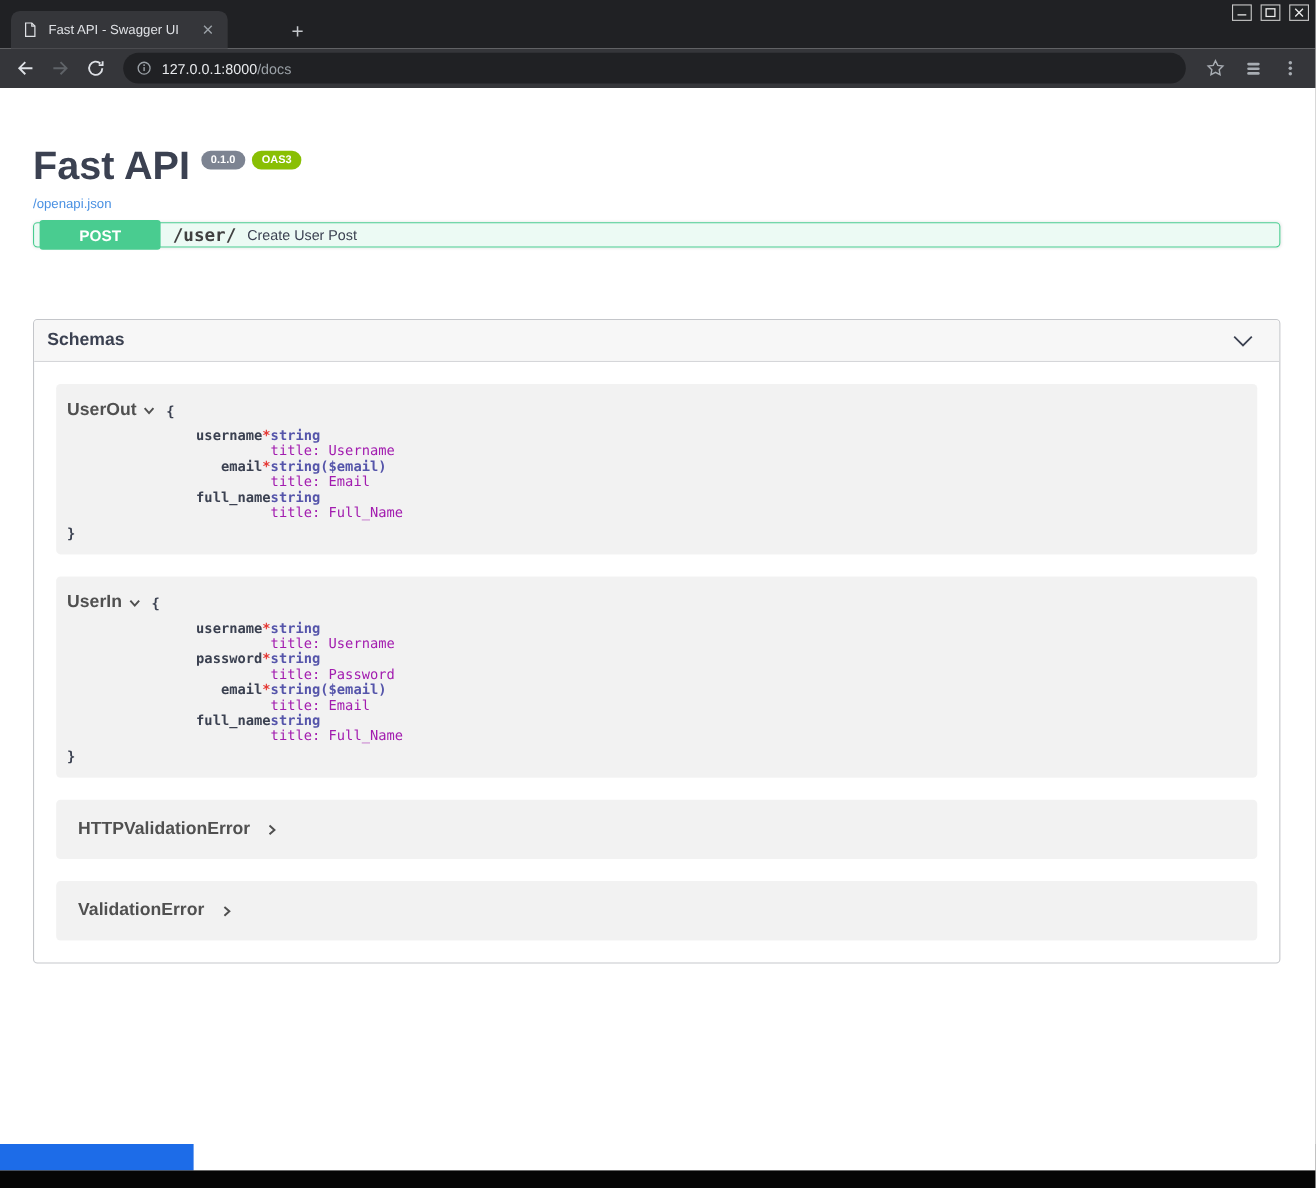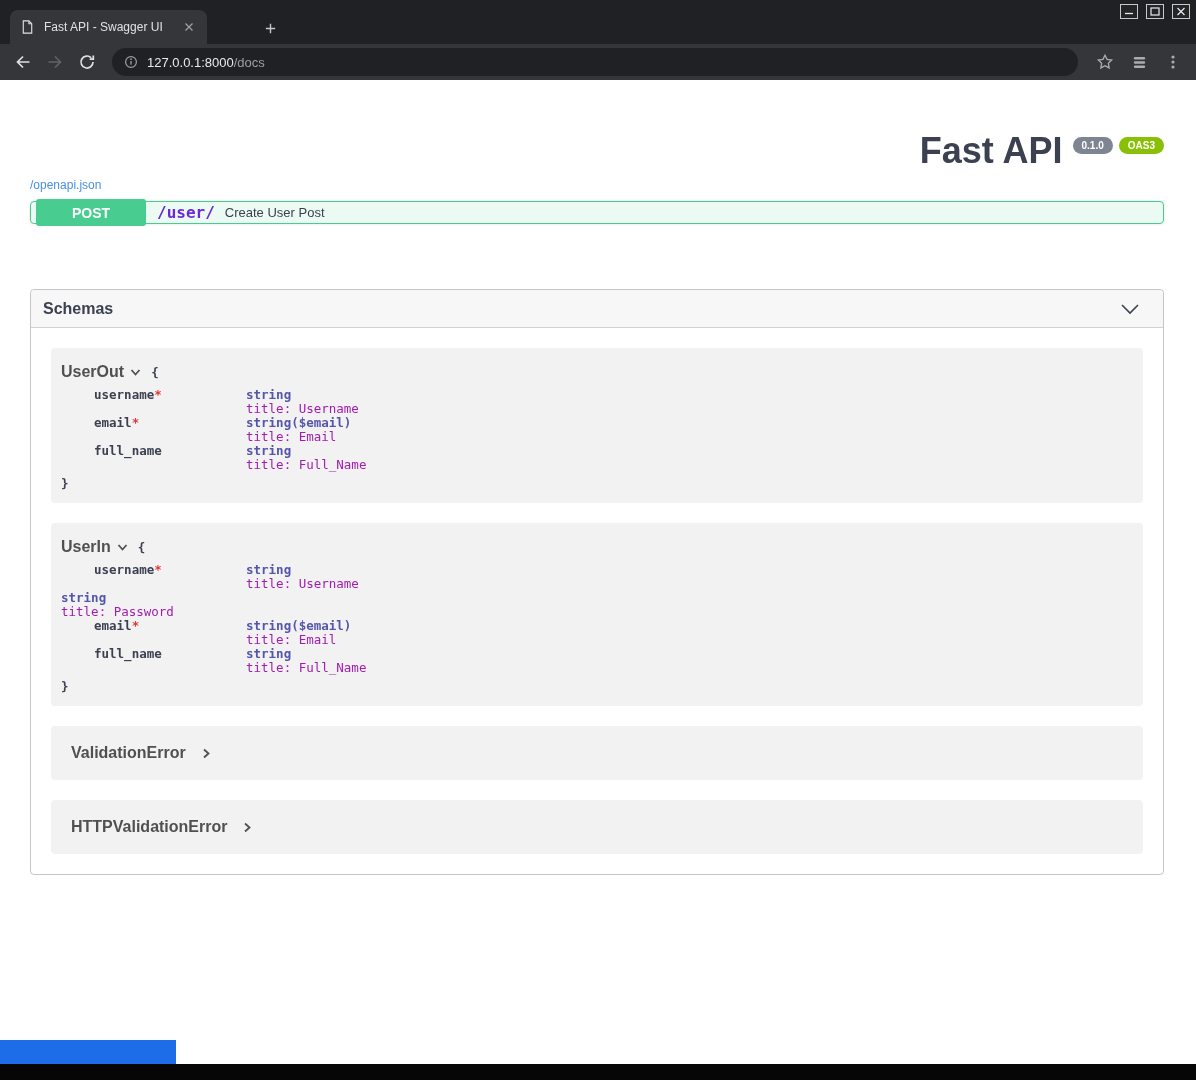--- a/index.html
+++ b/index.html
@@ -30,37 +30,37 @@
   .url-text { margin-left:9px; font-size:13px; white-space:nowrap; }
   .url-host { color:#e8eaed; }
   .url-path { color:#9aa0a6; }
   .toolbtn { width:30px; height:30px; display:flex; align-items:center; justify-content:center; color:#a8adb3; margin-left:4px; }
 
   
   .page { position:absolute; top:80px; left:0; width:100%; height:960px; background:#fff; overflow:hidden; }
   .wrap { padding:0 32px 0 30px; color:#3b4151; }
 
   .info { padding-top:52px; }
-  .api-title { display:flex; align-items:flex-start; font-size:36px; font-weight:700; color:#3b4151; line-height:38px;justify-content:flex-end; }
+  .api-title { display:flex; align-items:flex-start; font-size:36px; font-weight:700; color:#3b4151; line-height:38px; }
   .badge { margin-left:10px; margin-top:5px; font-size:10px; font-weight:700; color:#fff; padding:3px 9px; border-radius:10px; line-height:11px; }
   .badge.version { background:#7d8492; }
   .badge.oas { background:#89bf04; margin-left:6px; }
   .spec-link { display:inline-block; margin-top:8px; font-size:12px; color:#4990e2; text-decoration:none; }
 
   .tag-header { margin-top:56px; display:flex; align-items:center; justify-content:space-between;
                 padding-bottom:12px; border-bottom:1px solid rgba(59,65,81,.3); cursor:pointer; }
   .tag-name { font-size:24px; font-weight:600; color:#3b4151; }
   .tag-header .chev { margin-right:24px; color:#3b4151; display:flex; }
 
   .opblock { margin-top:8px; height:23px; border:1px solid #49cc90; background:rgba(73,204,144,.1);
              border-radius:4px; display:flex; align-items:center; padding:0 5px;
              box-shadow:0 0 3px rgba(0,0,0,.12); cursor:pointer; }
   .method { width:110px; height:27px; background:#49cc90; border-radius:3px; color:#fff; font-weight:700;
             font-size:14px; display:flex; align-items:center; justify-content:center; }
-  .path { margin-left:11px; font-family:"DejaVu Sans Mono",monospace; font-size:16px; font-weight:700; color:#6d28d9; }
+  .path { margin-left:11px; font-family:"DejaVu Sans Mono",monospace; font-size:16px; font-weight:700; color:#404040; }
   .summary { margin-left:10px; font-size:13px; color:#3b4151; }
 
   .models { margin-top:65px; border:1px solid rgba(59,65,81,.3); border-radius:4px; }
   .models-header { width:100%; height:38px; background:#f7f7f7; border-bottom:1px solid rgba(59,65,81,.2);
                    display:flex; align-items:center; justify-content:space-between;
                    padding:0 22px 0 12px; border-radius:4px 4px 0 0; }
   .models-title { font-size:16px; font-weight:700; color:#3b4151; }
   .models-header .chev { color:#3b4151; display:flex; }
   .models-body { padding:20px; }
 
@@ -68,21 +68,21 @@
   .model-box:last-child, .model-collapsed:last-child { margin-bottom:0; }
   .model-head { display:flex; align-items:center; height:20px; }
   .model-toggle { display:flex; align-items:center; }
   .model-name { font-size:16px; font-weight:700; color:#505050; }
   .model-head .chev { margin-left:5px; color:#505050; display:flex; }
   .brace { font-family:"DejaVu Sans Mono",monospace; font-size:12.5px; font-weight:700; color:#3b4151; }
   .model-head .brace { margin-left:9px; }
   .props { margin-top:6px; }
   .prop-row { display:flex; min-height:28px; }
   .prop-name { width:185px; padding-left:33px; font-family:"DejaVu Sans Mono",monospace; font-size:12.5px;
-               font-weight:700; color:#3b4151; line-height:14px; }
+               font-weight:700; color:#3b4151; line-height:14px;text-align:right; }
   .star { color:#e53935; font-weight:700; }
   .prop-type { font-family:"DejaVu Sans Mono",monospace; font-size:12.5px; font-weight:600; color:#5555aa; line-height:14px; }
   .prop-meta { font-family:"DejaVu Sans Mono",monospace; font-size:12.5px; color:#a21caf; line-height:14px; }
   .close-brace { margin-top:4px; }
 
   .model-collapsed { width:100%; height:54px; display:flex; align-items:center; padding:0 20px;
                      background:rgba(0,0,0,.05); border-radius:4px; margin-bottom:20px; }
   .model-collapsed .chev { margin-left:14px; color:#505050; display:flex; }
 
   
@@ -264,20 +264,21 @@
             </div>
             <div class="props">
               <div class="prop-row">
                 <div class="prop-name"><span>username</span><span class="star">*</span></div>
                 <div>
                   <div class="prop-type">string</div>
                   <div class="prop-meta">title: Username</div>
                 </div>
               </div>
               <div class="prop-row">
+                <div class="prop-name"><span>password</span><span class="star">*</span></div>
                 <div>
                   <div class="prop-type">string</div>
                   <div class="prop-meta">title: Password</div>
                 </div>
               </div>
               <div class="prop-row">
                 <div class="prop-name"><span>email</span><span class="star">*</span></div>
                 <div>
                   <div class="prop-type">string($email)</div>
                   <div class="prop-meta">title: Email</div>
@@ -286,39 +287,39 @@
               <div class="prop-row">
                 <div class="prop-name"><span>full_name</span><span class="star"></span></div>
                 <div>
                   <div class="prop-type">string</div>
                   <div class="prop-meta">title: Full_Name</div>
                 </div>
               </div>
             </div>
             <div class="brace close-brace">}</div>
           </div>
+
+          <button class="model-collapsed">
+            <span class="model-name">HTTPValidationError</span>
+            <span class="chev">
+              <svg width="13" height="13" viewBox="0 0 13 13">
+                  <path d="M4 2.5l4.5 4L4 10.5" fill="none" stroke="currentColor" stroke-width="1.8"></path>
+                </svg>
+            </span>
+          </button>
 
           <button class="model-collapsed">
             <span class="model-name">ValidationError</span>
             <span class="chev">
               <svg width="13" height="13" viewBox="0 0 13 13">
                   <path d="M4 2.5l4.5 4L4 10.5" fill="none" stroke="currentColor" stroke-width="1.8"></path>
                 </svg>
             </span>
           </button>
 
-          <button class="model-collapsed">
-            <span class="model-name">HTTPValidationError</span>
-            <span class="chev">
-              <svg width="13" height="13" viewBox="0 0 13 13">
-                  <path d="M4 2.5l4.5 4L4 10.5" fill="none" stroke="currentColor" stroke-width="1.8"></path>
-                </svg>
-            </span>
-          </button>
-
         </div>
       </div>
 
     </div>
   </div>
 
   <div class="status-bubble"></div>
   <div class="bottom-strip"></div>
 
 </div>

